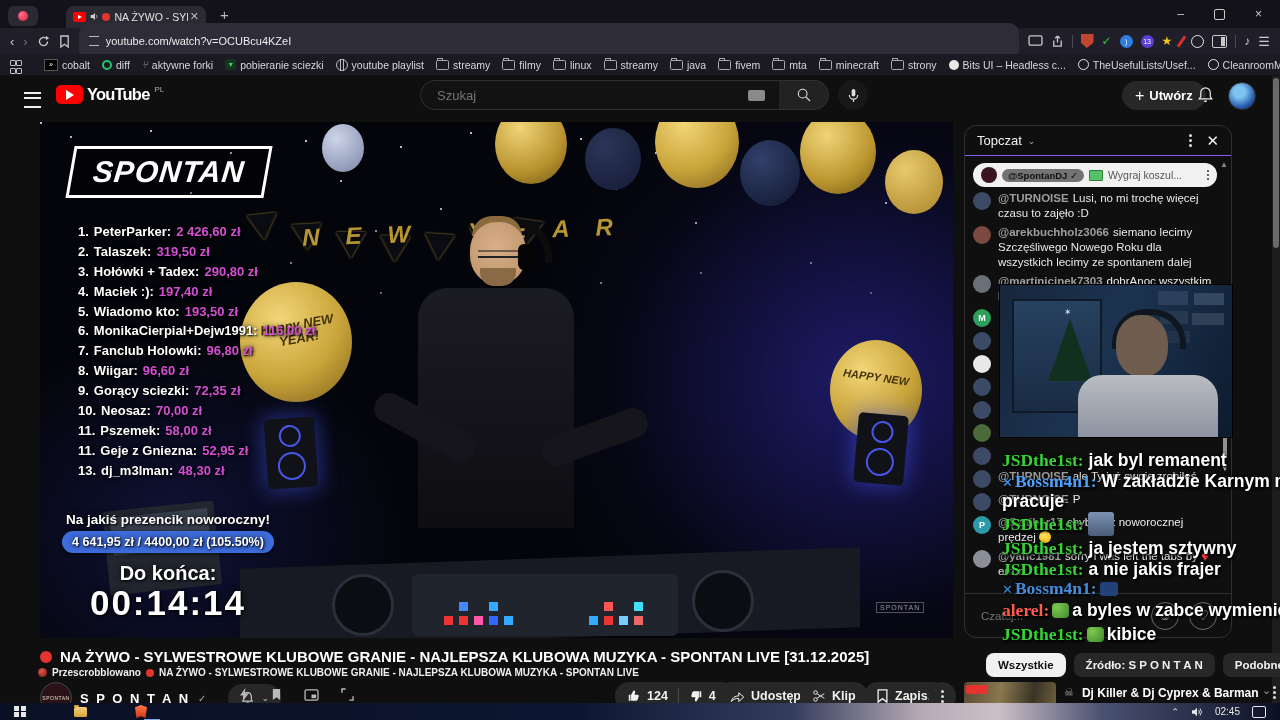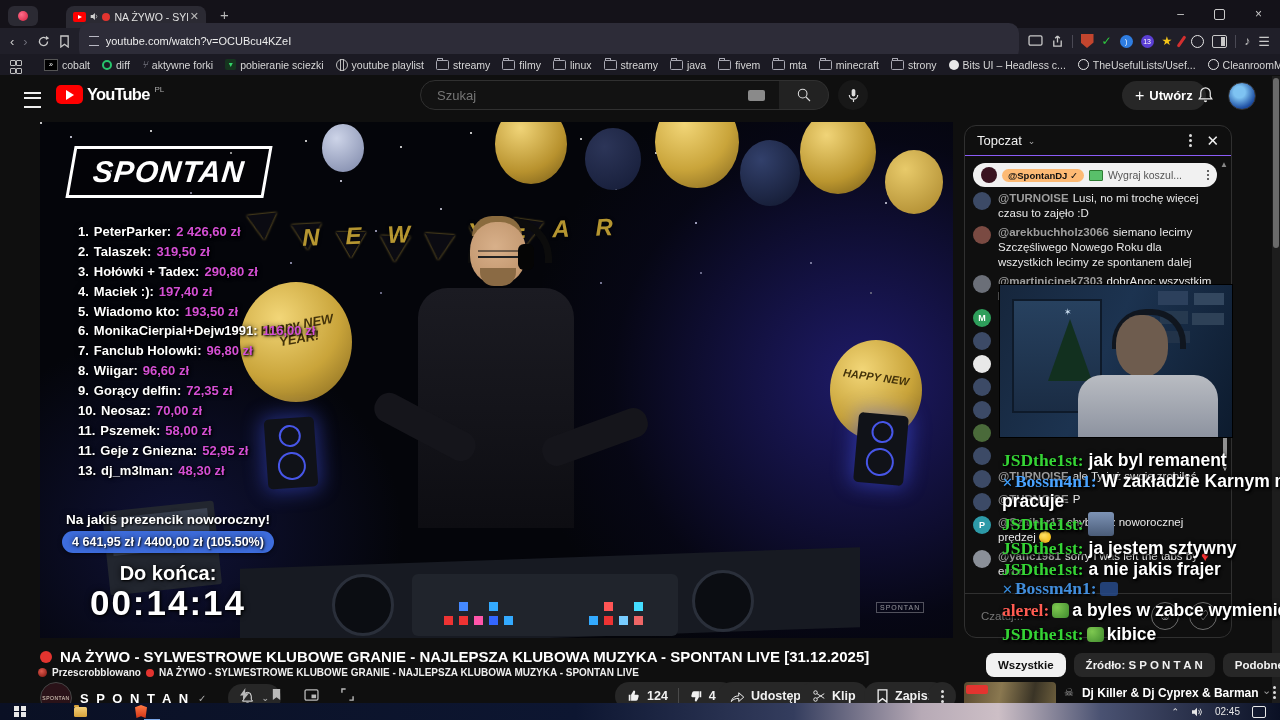--- a/index.html
+++ b/index.html
@@ -133,21 +133,21 @@
   .extbtns{left:240px;top:688px;display:flex;gap:22px;align-items:center;color:#b9b9b9;}
   
   .chat{left:964px;top:125px;width:268px;height:513px;border:1px solid #303030;border-radius:12px;background:#0f0f0f;box-sizing:border-box;}
   .chathead{position:absolute;left:0;top:0;right:0;height:30px;border-bottom:1px solid #8b5cf6;display:flex;align-items:center;padding:0 12px;gap:6px;box-sizing:border-box;}
   .chathead .t{font-size:13px;color:#f1f1f1;}
   .caret{font-size:9px;color:#aaa;}
   .chatx{margin-left:8px;font-size:15px;color:#f1f1f1;}
   .chatbody{position:absolute;left:0;top:31px;right:6px;bottom:46px;padding:6px 8px;display:flex;flex-direction:column;gap:4px;overflow:hidden;font-size:11.5px;}
   .pinned{height:24px;background:#f1f1f1;border-radius:13px;display:flex;align-items:center;gap:5px;padding:0 8px;color:#111;flex:none;}
   .pinav{width:16px;height:16px;border-radius:50%;background:#3a1420;flex:none;}
-  .pinbadge{background:#fdba74;border-radius:9px;padding:1px 6px;font-size:9.5px;font-weight:bold;white-space:nowrap;}
+  .pinbadge{background:#737373;border-radius:9px;padding:1px 6px;font-size:9.5px;font-weight:bold;white-space:nowrap;}
   .moneyic{width:12px;height:9px;background:#59c06a;border-radius:1px;border:1px solid #2e7d32;}
   .pintext{color:#555;font-size:10.5px;white-space:nowrap;overflow:hidden;flex:1;}
   .kebabdark,.kebabdark:before,.kebabdark:after{width:2.5px;height:2.5px;background:#333;border-radius:50%;position:relative;}
   .kebabdark:before,.kebabdark:after{content:"";position:absolute;left:0;}
   .kebabdark:before{top:-4px;}.kebabdark:after{top:4px;}
   .msg{display:flex;gap:7px;align-items:flex-start;}
   .av{width:18px;height:18px;border-radius:50%;flex:none;margin-top:1px;display:flex;align-items:center;justify-content:center;font-size:9px;font-weight:bold;color:#fff;}
   .mtext{margin:0;line-height:15px;color:#e9e9e9;}
   .mtext b{color:#9e9e9e;font-weight:bold;margin-right:4px;}
   .flame{display:inline-block;width:9px;height:12px;margin:0 1px;background:linear-gradient(#ffd54a,#ff7a1a 55%,#e33b1e);border-radius:50% 50% 50% 50%/62% 62% 38% 38%;vertical-align:-2px;}
@@ -479,21 +479,21 @@
           <span class="nm">Fanclub Holowki:</span>
           <span class="amt">96,80 zł</span>
         </div>
       <div class="don">
           <span class="nm">8.</span>
           <span class="nm">Wiigar:</span>
           <span class="amt">96,60 zł</span>
         </div>
       <div class="don">
           <span class="nm">9.</span>
-          <span class="nm">Gorący delfin:</span>
+          <span class="nm">Gorący sciezki:</span>
           <span class="amt">72,35 zł</span>
         </div>
       <div class="don">
           <span class="nm">10.</span>
           <span class="nm">Neosaz:</span>
           <span class="amt">70,00 zł</span>
         </div>
       <div class="don">
           <span class="nm">11.</span>
           <span class="nm">Pszemek:</span>

